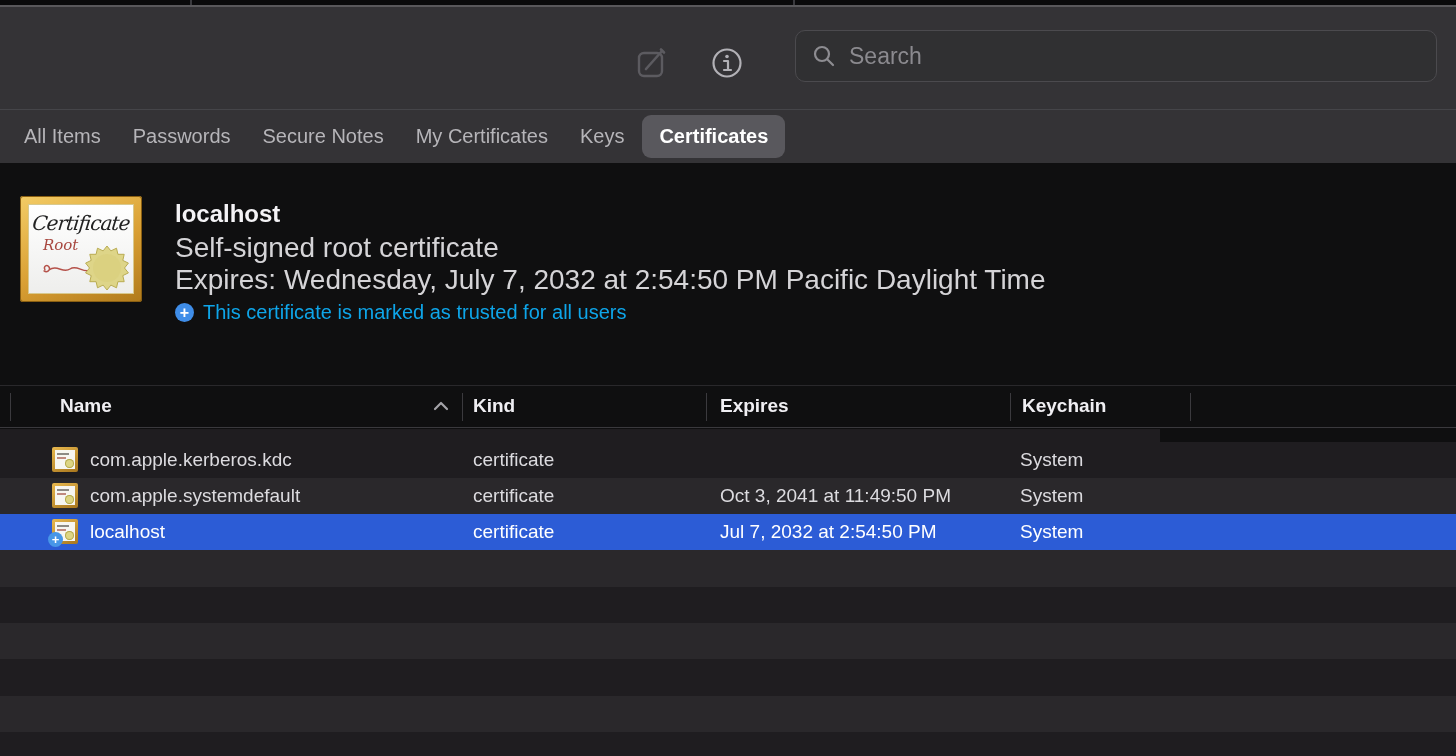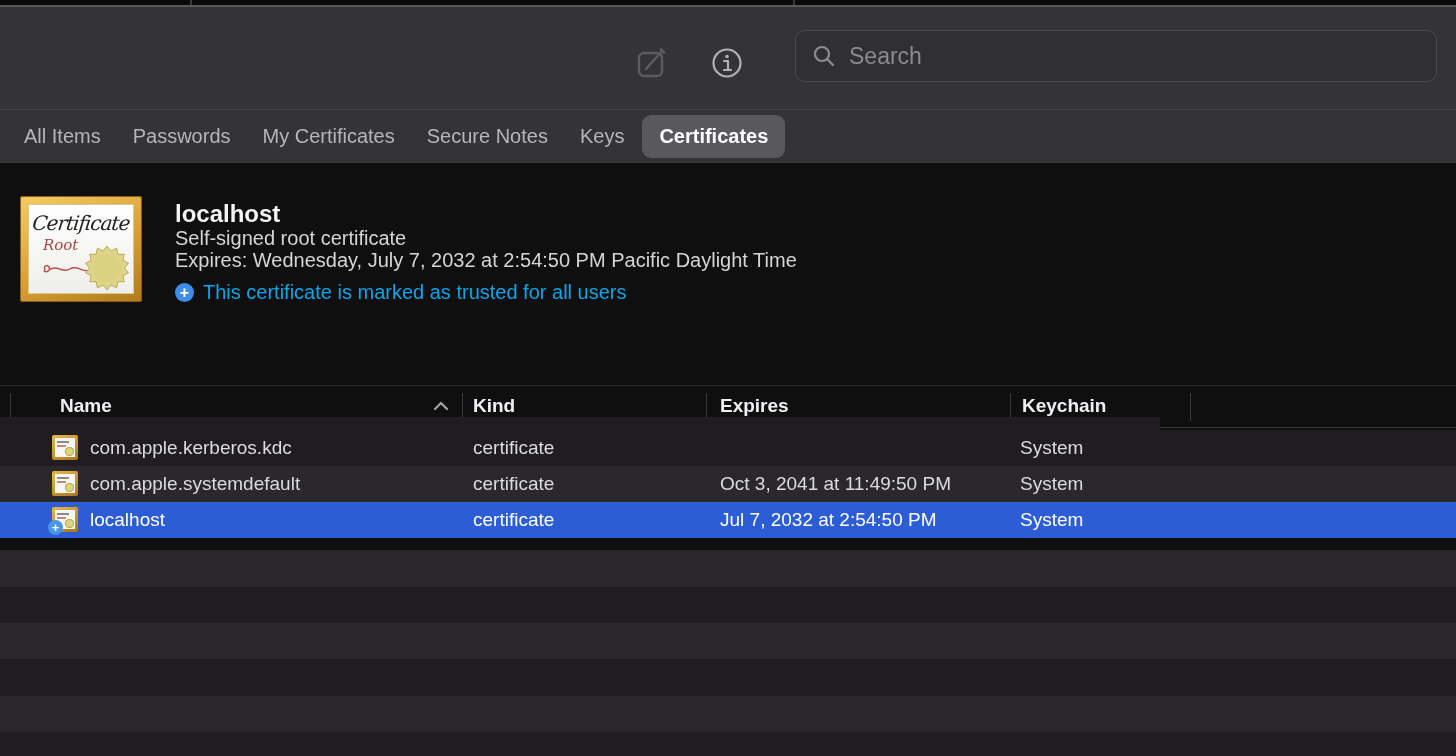--- a/index.html
+++ b/index.html
@@ -44,34 +44,34 @@
     background:linear-gradient(#ffffff,#eeeeec); box-shadow:inset 0 0 0 1px #d8c98e; overflow:hidden; }
   .cert-art .word { display:block; text-align:center; margin-top:7px;
     font-family:"DejaVu Serif","Liberation Serif",serif; font-style:italic; font-size:20px; color:#222; letter-spacing:-1px; transform:skewX(-6deg); }
   .cert-art .root { display:block; margin:1px 0 0 15px;
     font-family:"DejaVu Serif","Liberation Serif",serif; font-style:italic; font-size:15px; color:#a8473f; }
   .cert-art .flourish { position:absolute; left:13px; bottom:18px; }
   .cert-art .seal { position:absolute; right:4px; bottom:3px; }
 
   .detail-text { padding-top:5px; }
   .d-title { font-size:24px; font-weight:700; color:#f4f3f6; line-height:26px; }
-  .d-line { font-size:20px; color:#d5d4d7; line-height:22px; }
+  .d-line { font-size:28px; color:#d5d4d7; line-height:22px; margin-top:10px; }
   .d-trust { display:flex; align-items:center; gap:9px; margin-top:10px; }
   .d-trust .plus-badge { width:19px; height:19px; border-radius:50%; background:var(--trust-blue,#3f8de8);
     color:#fff; font-size:16px; font-weight:700; line-height:19px; text-align:center; flex:0 0 auto; }
   .d-trust .t-text { font-size:20px; color:#0ea5e9; line-height:22px; }
 
   
   .thead { position:absolute; top:222px; left:0; width:1456px; height:43px;
     border-top:1px solid #29282b; border-bottom:1px solid #3a393d; }
   .thead .hcell { position:absolute; top:9px; font-size:19px; font-weight:600; color:#f0eff3; }
   .thead .hdiv { position:absolute; top:7px; width:1px; height:28px; background:#3b3a3e; }
   .sort-arrow { position:absolute; top:15px; left:433px; }
 
-  .tbody { position:absolute; top:254px; left:0; width:1160px; }
+  .tbody { position:absolute; top:266px; left:0; width:1160px; }
   .tbody-spacer { height:13px; background:var(--row-dark,#1f1d20); }
   .trow { position:relative; width:1456px; height:36px; }
   .trow:nth-child(even) { background:var(--row-dark,#1f1d20); }
   .trow:nth-child(odd) { background:var(--row-light,#2a282b); }
   .trow.selected { background:var(--sel-blue,#2c5cd6); }
   .trow .cell { position:absolute; top:0; line-height:36px; font-size:19px; color:#dcdbdf; white-space:nowrap; }
   .trow.selected .cell { color:#ffffff; }
   .trow .name { left:90px; } .trow .kind { left:473px; }
   .trow .expires { left:720px; } .trow .keychain { left:1020px; }
 
@@ -123,22 +123,22 @@
         <circle cx="10" cy="10" r="7" fill="none" stroke="#8d8c91" stroke-width="2.2"></circle>
         <line x1="15.2" y1="15.2" x2="21" y2="21" stroke="#8d8c91" stroke-width="2.2" stroke-linecap="round"></line>
       </svg>
       <input type="text" placeholder="Search" style="">
     </div>
   </div>
 
   <div class="tabbar">
       <div class="tab">All Items</div>
       <div class="tab">Passwords</div>
+      <div class="tab">Secure Notes</div>
       <div class="tab">My Certificates</div>
-      <div class="tab">Secure Notes</div>
       <div class="tab">Keys</div>
       <div class="tab selected">Certificates</div>
     </div>
 
   <div class="content">
 
     <div class="detail">
       <div class="cert-art">
         <div class="paper">
           <span class="word">Certificate</span>

